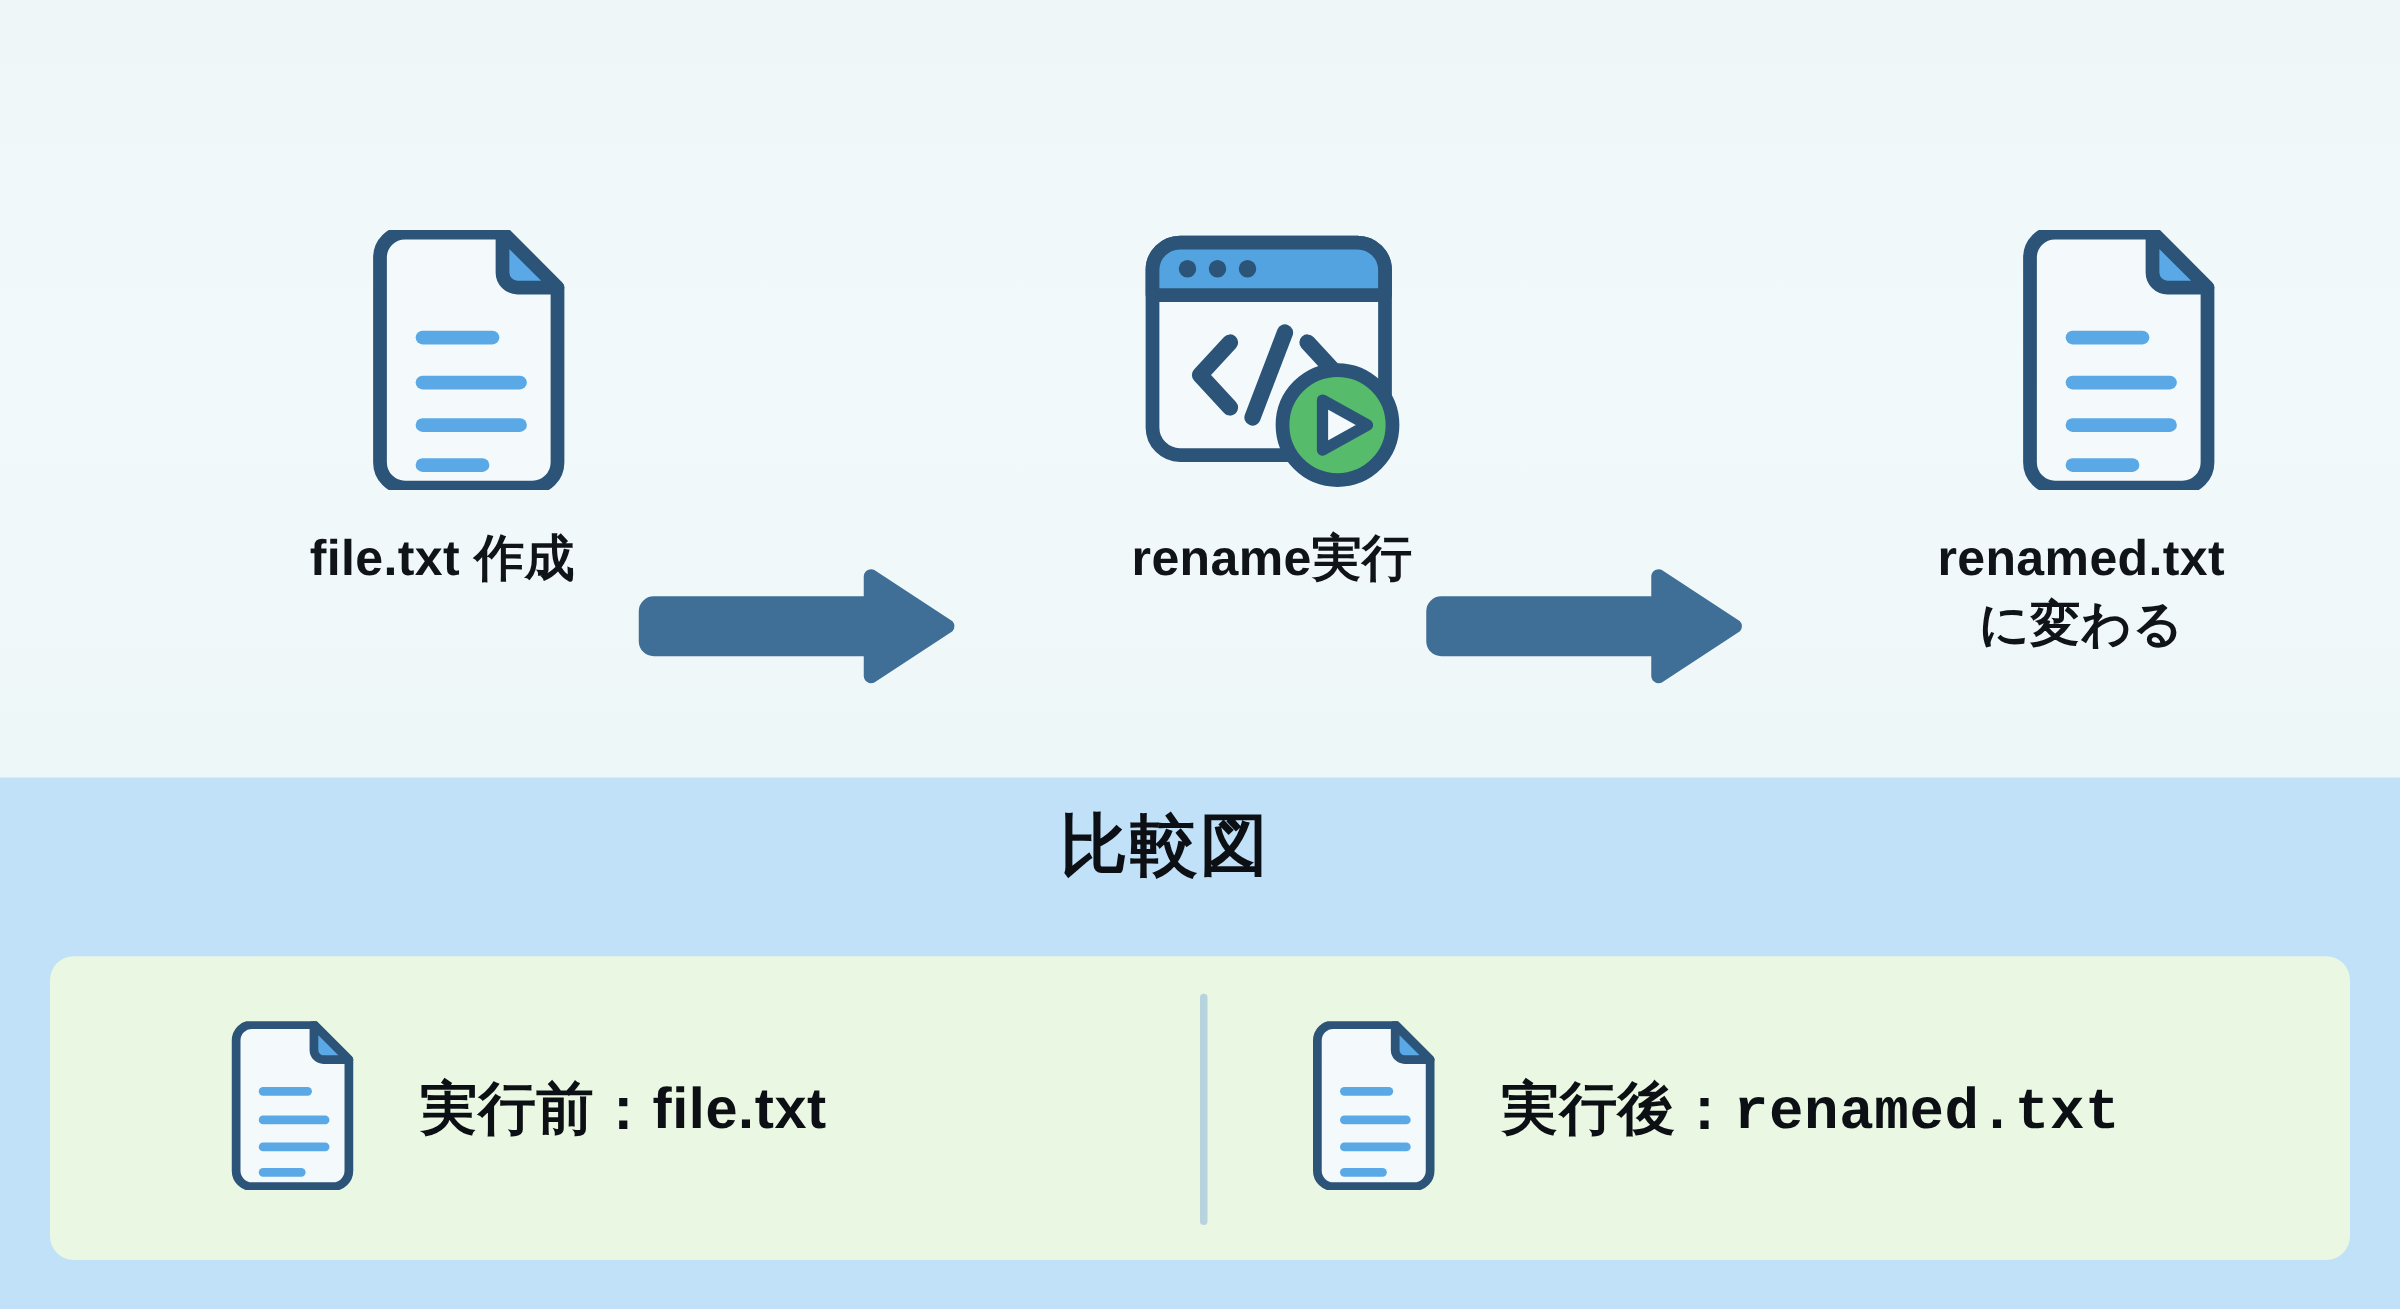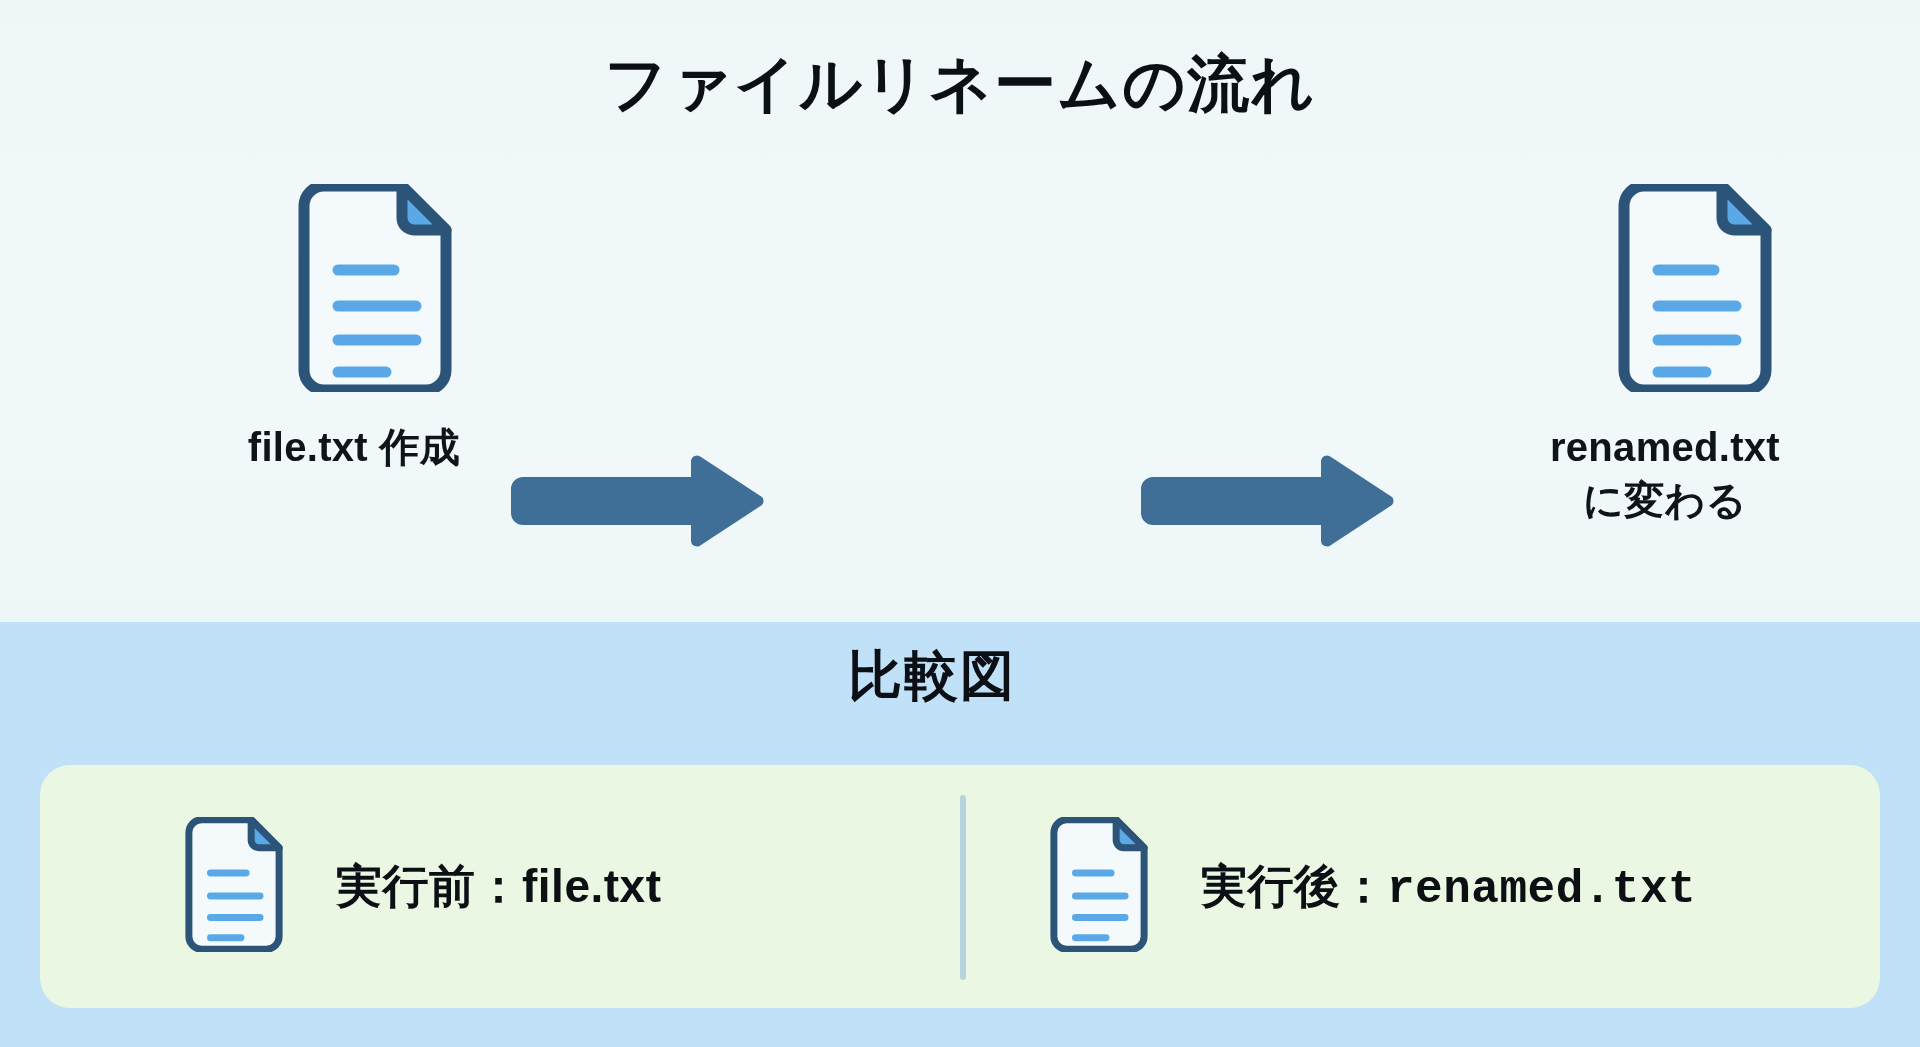--- a/index.html
+++ b/index.html
@@ -104,21 +104,21 @@
     color: #0c1014;
     letter-spacing: 2px;
   }
   .compare-panel {
     position: absolute;
     left: 40px;
     top: 765px;
     width: 1840px;
     height: 243px;
     background: #eaf8e3;
-    border-radius: 30px;
+    border-radius: 19px;
     display: flex;
     align-items: center;
   }
   .compare-half {
     flex: 1 1 50%;
     display: flex;
     align-items: center;
     justify-content: flex-start;
     padding-left: 140px;
     box-sizing: border-box;
@@ -143,40 +143,60 @@
   }
 </style>
 </head>
 <body>
 
 <div id="canvas">
 
   <div class="band-top"></div>
   <div class="band-bottom"></div>
 
-  <div class="title">ファイルリネームの流れ</div>
 
   <div class="flow">
 
     <div class="flow-step s1">
       <div class="icon-box">
         <svg width="170" height="208" viewBox="0 0 170 208">
           <path d="M14 22 A20 20 0 0 1 34 2 L112 2 L156 46 L156 186 A20 20 0 0 1 136 206 L34 206 A20 20 0 0 1 14 186 Z" fill="#f4fafc" stroke="#2b5478" stroke-width="11" stroke-linejoin="round"></path>
           <path d="M112 2 L156 46 L124 46 A12 12 0 0 1 112 34 Z" fill="#5aa9e6" stroke="#2b5478" stroke-width="11" stroke-linejoin="round"></path>
           <g stroke="#5aa9e6" stroke-width="11" stroke-linecap="round">
             <line x1="48" y1="86" x2="104" y2="86"></line>
             <line x1="48" y1="122" x2="126" y2="122"></line>
             <line x1="48" y1="156" x2="126" y2="156"></line>
             <line x1="48" y1="188" x2="96" y2="188"></line>
           </g>
         </svg>
       </div>
       <div class="step-label">file.txt 作成</div>
     </div>
 
+    <div class="flow-step s2">
+      <div class="icon-box">
+        <svg width="218" height="212" viewBox="0 0 218 212">
+          <path d="M10 34 A22 22 0 0 1 32 12 L174 12 A22 22 0 0 1 196 34 L196 160 A22 22 0 0 1 174 182 L32 182 A22 22 0 0 1 10 160 Z" fill="#f4fafc" stroke="#2b5478" stroke-width="11" stroke-linejoin="round"></path>
+          <path d="M10 34 A22 22 0 0 1 32 12 L174 12 A22 22 0 0 1 196 34 L196 54 L10 54 Z" fill="#53a3e0" stroke="#2b5478" stroke-width="11" stroke-linejoin="round"></path>
+          <g fill="#2b5478">
+            <circle cx="38" cy="33" r="7"></circle>
+            <circle cx="62" cy="33" r="7"></circle>
+            <circle cx="86" cy="33" r="7"></circle>
+          </g>
+          <g stroke="#2b5478" stroke-width="13" stroke-linecap="round" stroke-linejoin="round" fill="none">
+            <polyline points="72,92 48,118 72,144"></polyline>
+            <polyline points="134,92 158,118 134,144"></polyline>
+            <line x1="116" y1="84" x2="90" y2="152"></line>
+          </g>
+          <circle cx="158" cy="158" r="44" fill="#56bb6a" stroke="#2b5478" stroke-width="11"></circle>
+          <path d="M146 138 L182 158 L146 178 Z" fill="#f4fafc" stroke="#2b5478" stroke-width="9" stroke-linejoin="round"></path>
+        </svg>
+      </div>
+      <div class="step-label">rename実行</div>
+    </div>
 
     <div class="flow-step s3">
       <div class="icon-box">
         <svg width="170" height="208" viewBox="0 0 170 208">
           <path d="M14 22 A20 20 0 0 1 34 2 L112 2 L156 46 L156 186 A20 20 0 0 1 136 206 L34 206 A20 20 0 0 1 14 186 Z" fill="#f4fafc" stroke="#2b5478" stroke-width="11" stroke-linejoin="round"></path>
           <path d="M112 2 L156 46 L124 46 A12 12 0 0 1 112 34 Z" fill="#5aa9e6" stroke="#2b5478" stroke-width="11" stroke-linejoin="round"></path>
           <g stroke="#5aa9e6" stroke-width="11" stroke-linecap="round">
             <line x1="48" y1="86" x2="104" y2="86"></line>
             <line x1="48" y1="122" x2="126" y2="122"></line>
             <line x1="48" y1="156" x2="126" y2="156"></line>

